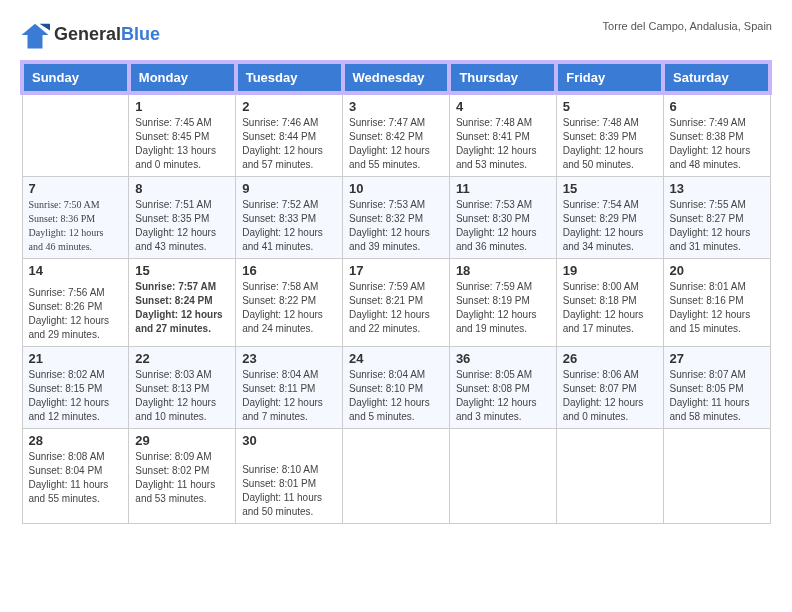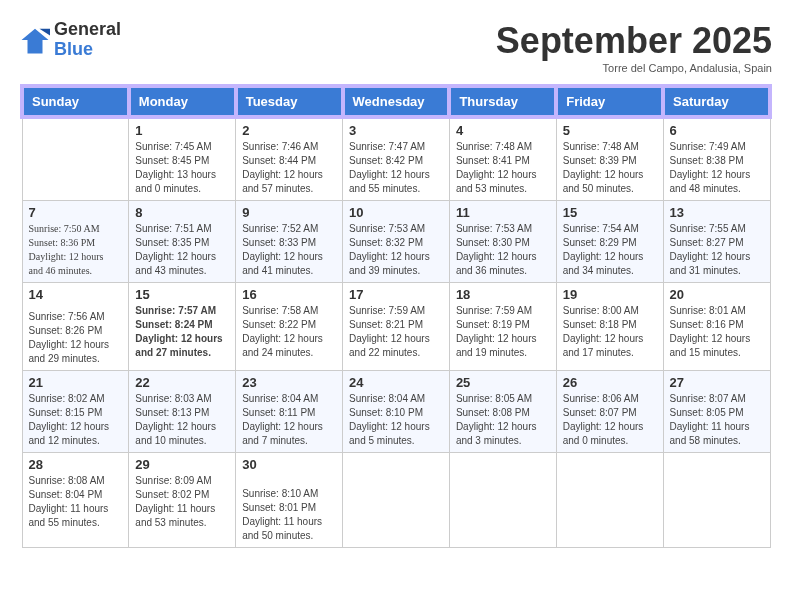--- a/index.html
+++ b/index.html
@@ -15,21 +15,21 @@
       justify-content: space-between;
       align-items: flex-start;
       margin-bottom: 10px;
     }
     .logo {
       display: flex;
       align-items: center;
     }
     .logo-text {
       display: flex;
-      flex-direction: column;
+      flex-direction: row;
       font-size: 18px;
       font-weight: bold;
       line-height: 1.1;
     }
     .logo-general { color: #333; }
     .logo-blue { color: #3a7bd5; }
     .logo-icon {
       width: 30px;
       height: 30px;
       margin-right: 4px;
@@ -95,21 +95,20 @@
       <rect x="0" y="0" width="40" height="40" fill="white"></rect>
       <polygon points="20,5 38,20 30,20 30,38 10,38 10,20 2,20" fill="#3a7bd5"></polygon>
       <polygon points="26,5 40,14 40,5" fill="#1a4fa0"></polygon>
     </svg>
     <div class="logo-text">
       <span class="logo-general">General</span>
       <span class="logo-blue">Blue</span>
     </div>
   </div>
   <div class="title-section">
-    <div class="month-title">September 2025</div>
     <div class="location">Torre del Campo, Andalusia, Spain</div>
   </div>
 </div>
 
 <table class="calendar">
   <thead>
     <tr>
     <th>Sunday</th>
         <th>Monday</th>
         <th>Tuesday</th>
@@ -290,21 +289,21 @@
 and 7 minutes.</div>
         </td>
         <td>
           <span class="day-number">24</span>
           <div class="day-info" style="white-space: pre-line;">Sunrise: 8:04 AM
 Sunset: 8:10 PM
 Daylight: 12 hours
 and 5 minutes.</div>
         </td>
         <td>
-          <span class="day-number">25</span>
+          <span class="day-number">36</span>
           <div class="day-info" style="white-space: pre-line;">Sunrise: 8:05 AM
 Sunset: 8:08 PM
 Daylight: 12 hours
 and 3 minutes.</div>
         </td>
         <td>
           <span class="day-number">26</span>
           <div class="day-info" style="white-space: pre-line;">Sunrise: 8:06 AM
 Sunset: 8:07 PM
 Daylight: 12 hours

